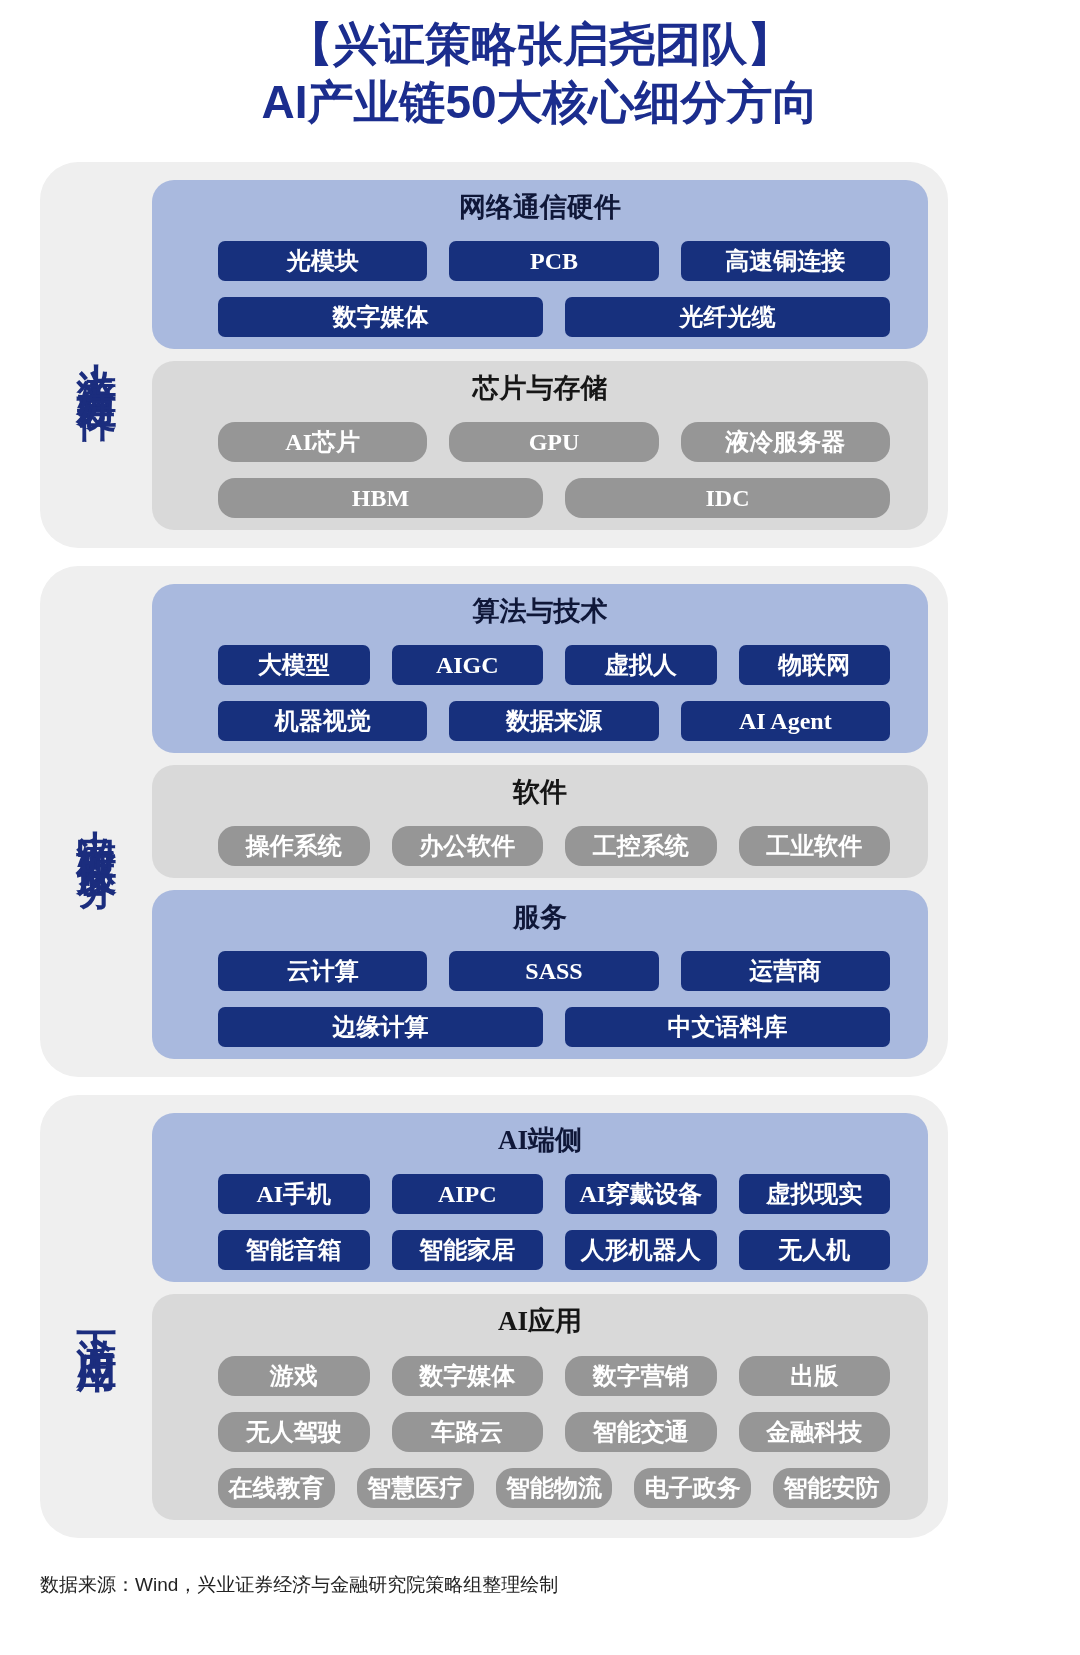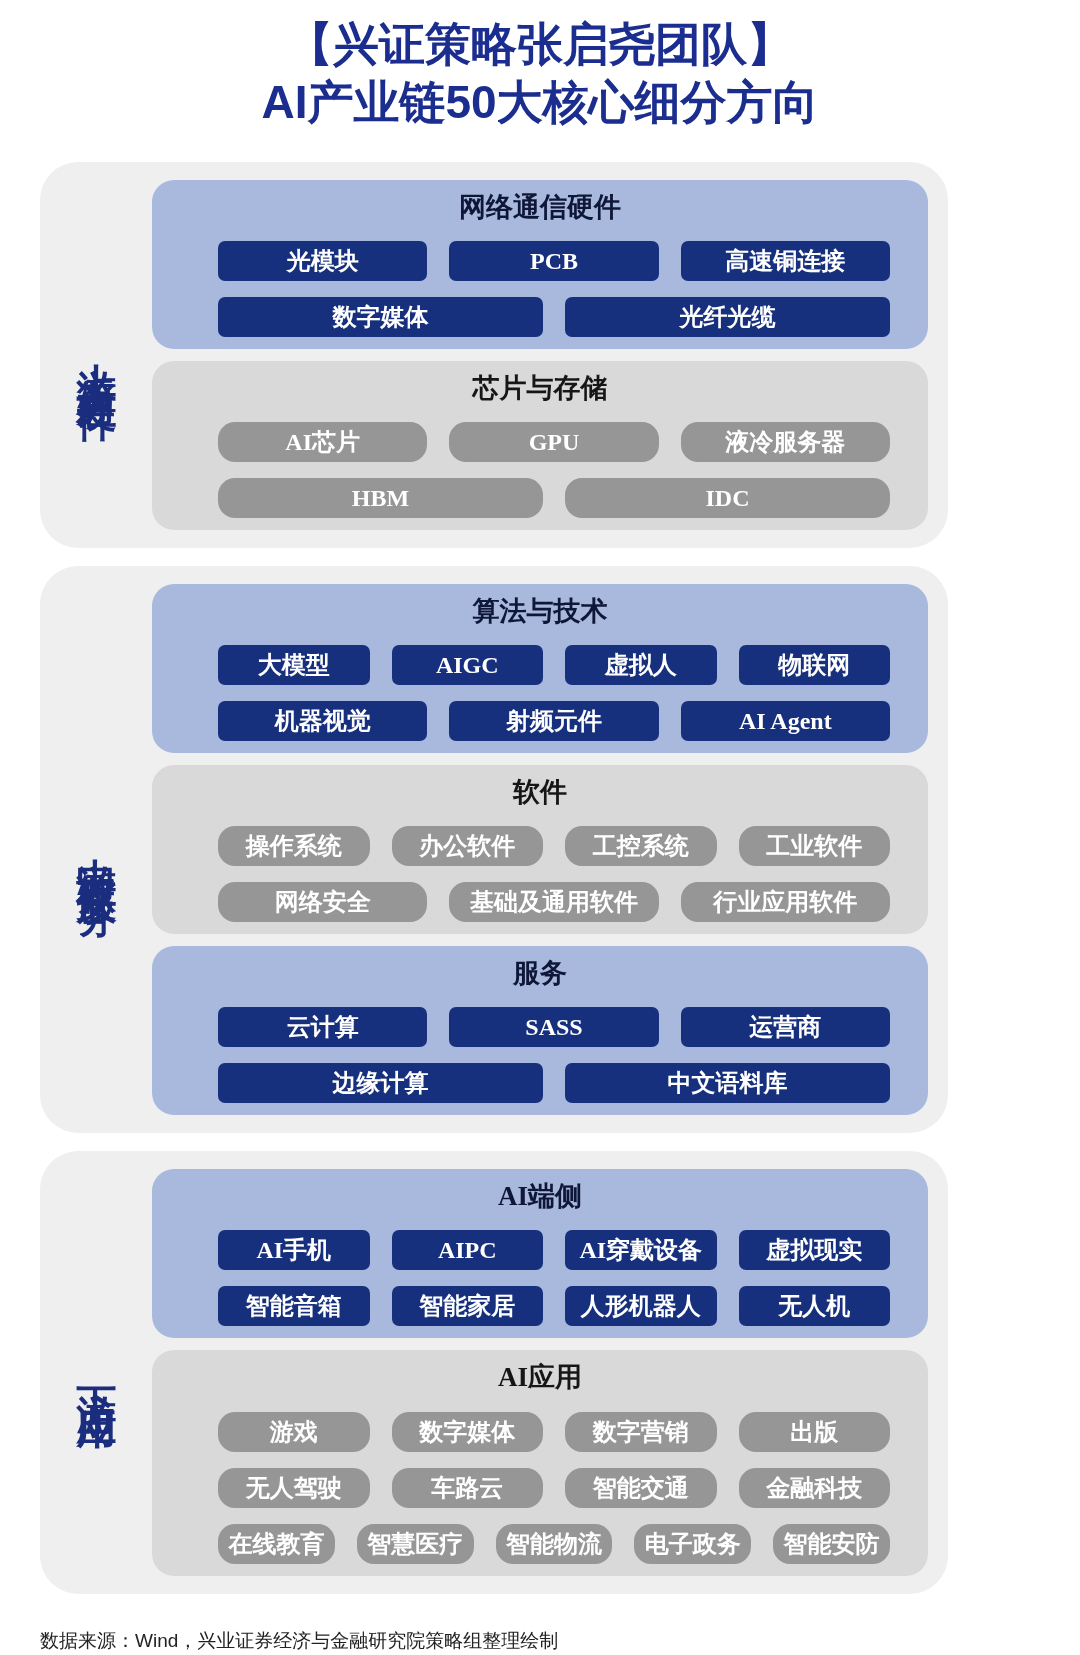--- a/index.html
+++ b/index.html
@@ -118,36 +118,31 @@
           <div class="panel blue">
             <div class="panel-header">算法与技术</div>
             <div class="row">
               <div class="item">大模型</div>
               <div class="item">AIGC</div>
               <div class="item">虚拟人</div>
               <div class="item">物联网</div>
             </div>
             <div class="row">
               <div class="item">机器视觉</div>
-              <div class="item">射频元件</div>
+              <div class="item">数据来源</div>
               <div class="item">AI Agent</div>
             </div>
           </div>
           <div class="panel gray">
             <div class="panel-header">软件</div>
             <div class="row">
               <div class="item">操作系统</div>
               <div class="item">办公软件</div>
               <div class="item">工控系统</div>
               <div class="item">工业软件</div>
-            </div>
-            <div class="row">
-              <div class="item">网络安全</div>
-              <div class="item">基础及通用软件</div>
-              <div class="item">行业应用软件</div>
             </div>
           </div>
           <div class="panel blue">
             <div class="panel-header">服务</div>
             <div class="row">
               <div class="item">云计算</div>
               <div class="item">SASS</div>
               <div class="item">运营商</div>
             </div>
             <div class="row">

